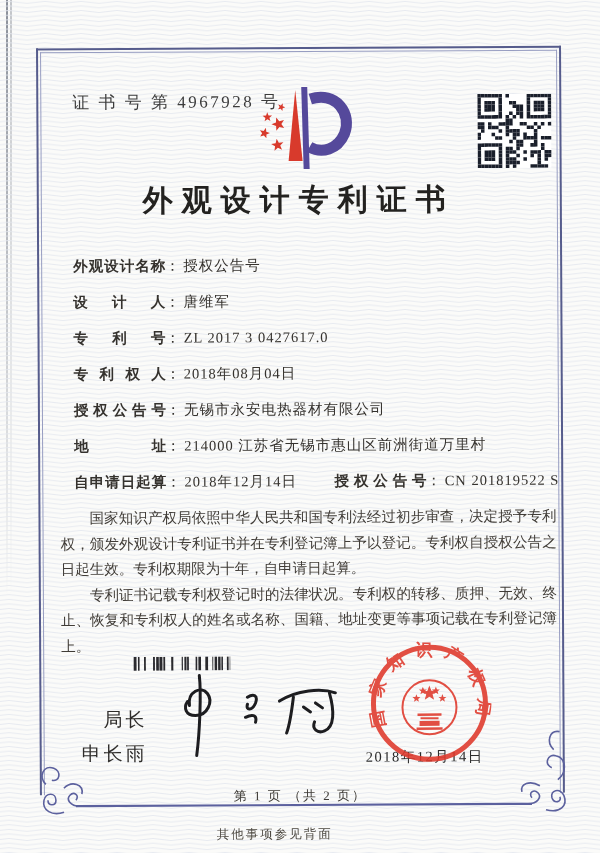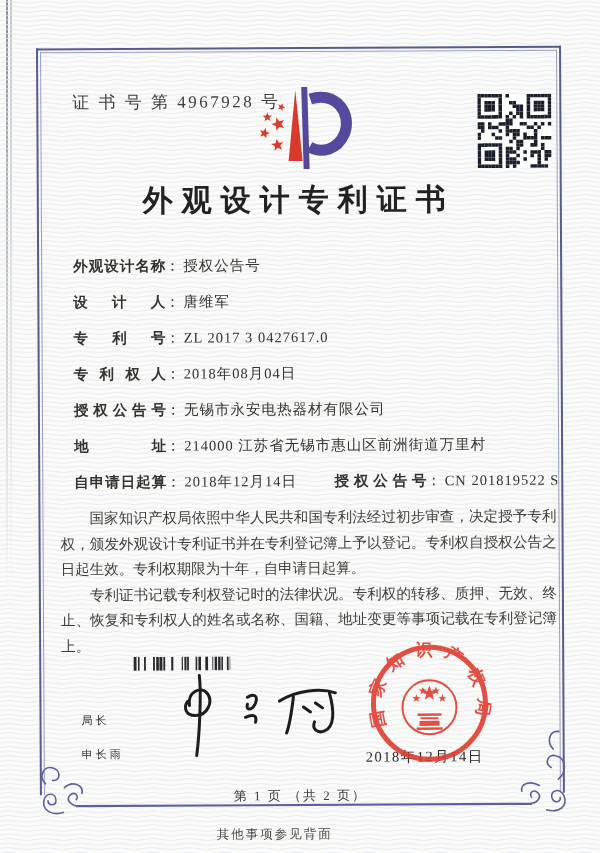--- a/index.html
+++ b/index.html
@@ -23,22 +23,22 @@
           font-size:14.5px;color:#35322e;}
   .frow{height:36px;line-height:22px;white-space:nowrap;}
   .flabel{display:inline-block;width:92px;text-align:justify;text-align-last:justify;
           vertical-align:top;font-weight:bold;}
   .fvalue{letter-spacing:1px;}
   .pair2{margin-left:34px;}
   .paras{position:absolute;left:60px;right:44px;top:505px;font-size:14.5px;
          line-height:25.5px;color:#403c37;text-align:justify;}
   .paras p{margin:0;text-indent:2em;}
   .barcode{position:absolute;left:130px;top:656px;}
-  .signer{position:absolute;left:80px;top:702px;font-size:11px;color:#2e2c2a;
-          letter-spacing:3px;line-height:34px;}
+  .signer{position:absolute;left:80px;top:702px;font-size:19px;color:#2e2c2a;
+          letter-spacing:3px;line-height:34px;text-align:right;}
   .signature{position:absolute;left:160px;top:663px;}
   .seal{position:absolute;left:366px;top:642px;opacity:.88;}
   .seal-date{position:absolute;left:364px;top:748px;font-size:14.5px;
              letter-spacing:1.5px;color:#2b2b2b;}
   .page-info{position:absolute;left:38px;width:521px;top:787px;text-align:center;
              font-size:13px;letter-spacing:2px;color:#3d3a35;}
   .ornament{position:absolute;left:32px;top:727px;}
   .back-note{position:absolute;left:0;width:545px;top:826px;text-align:center;
              font-size:12.5px;letter-spacing:2px;color:#4a463f;}
 </style>

